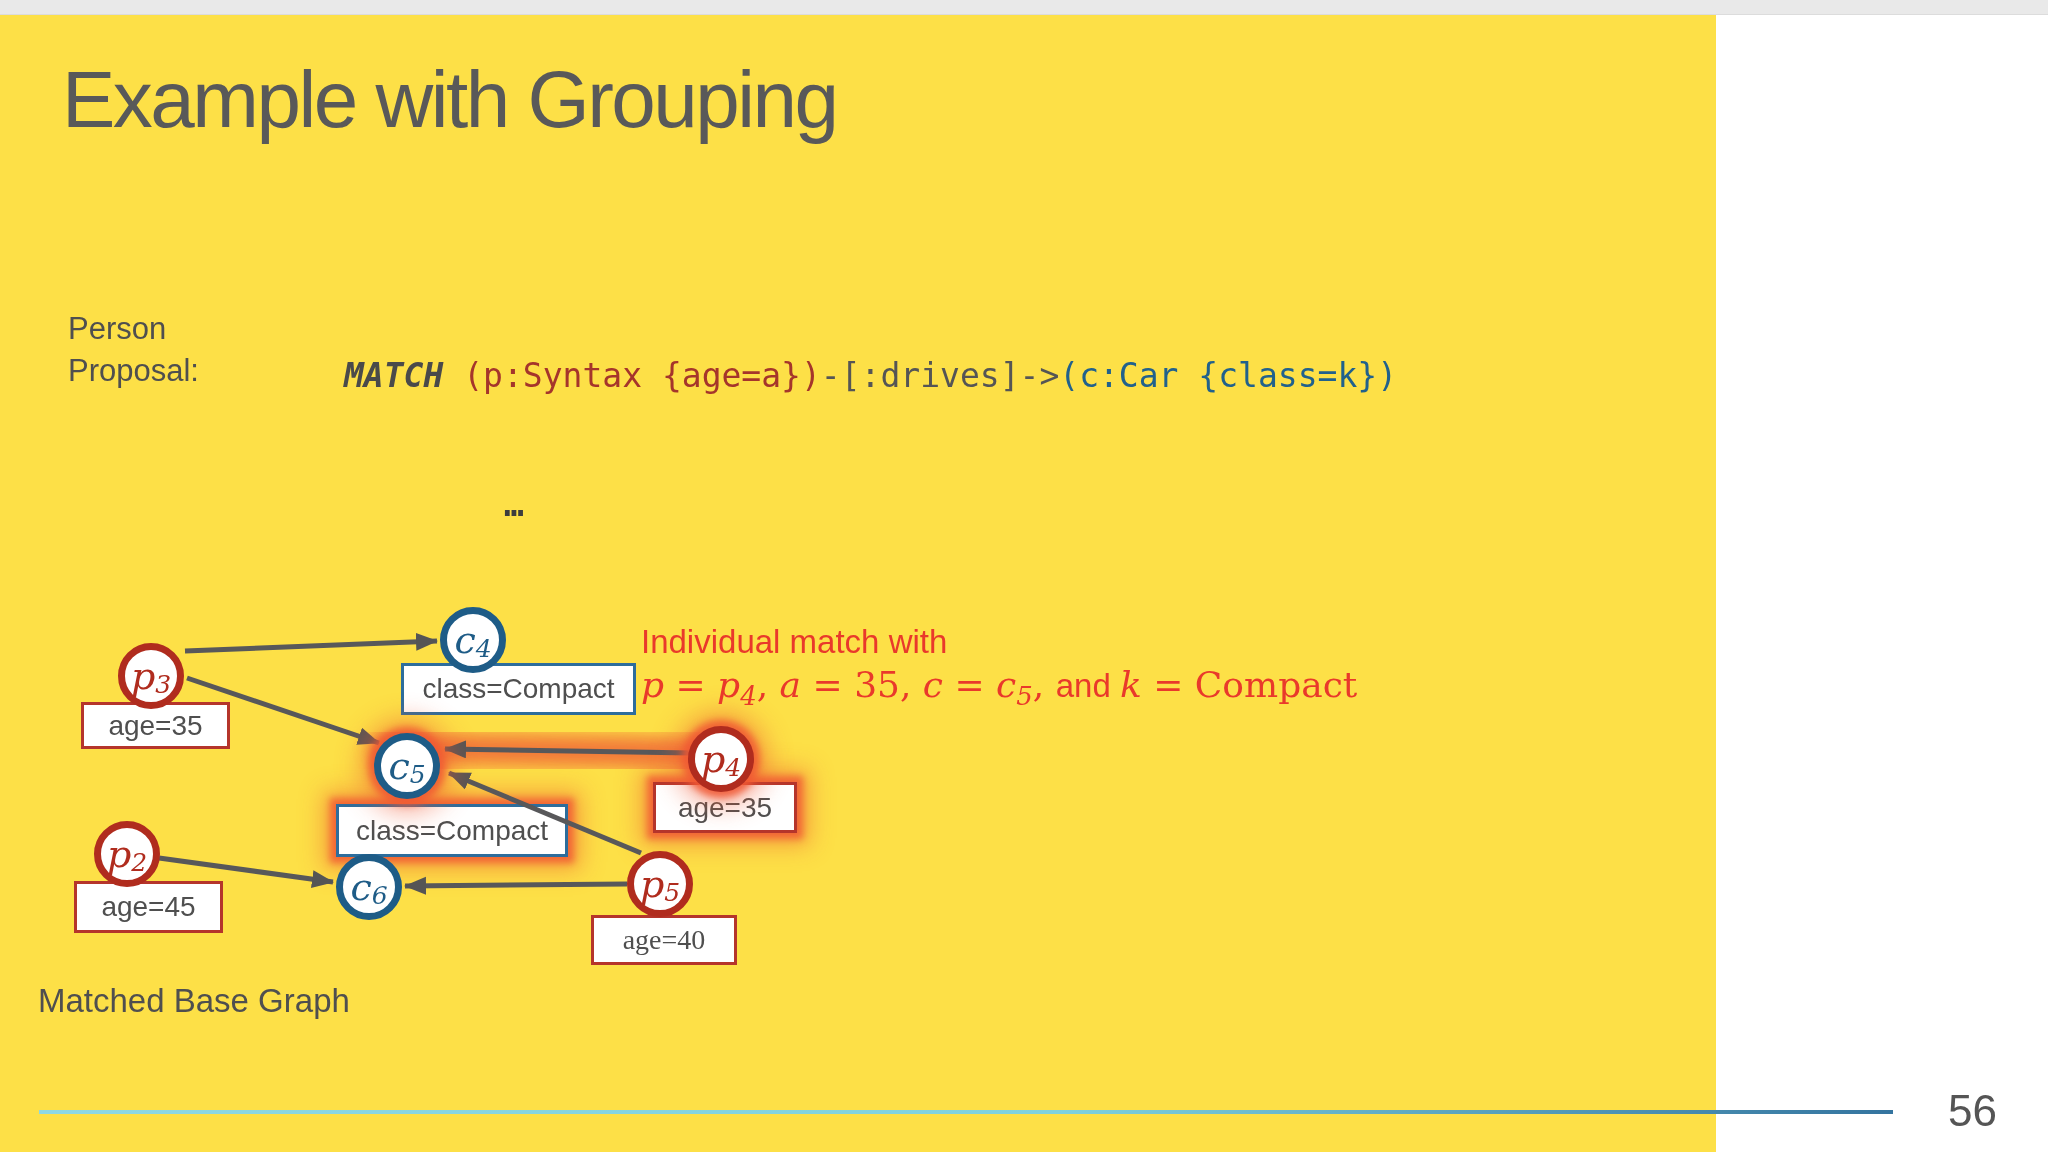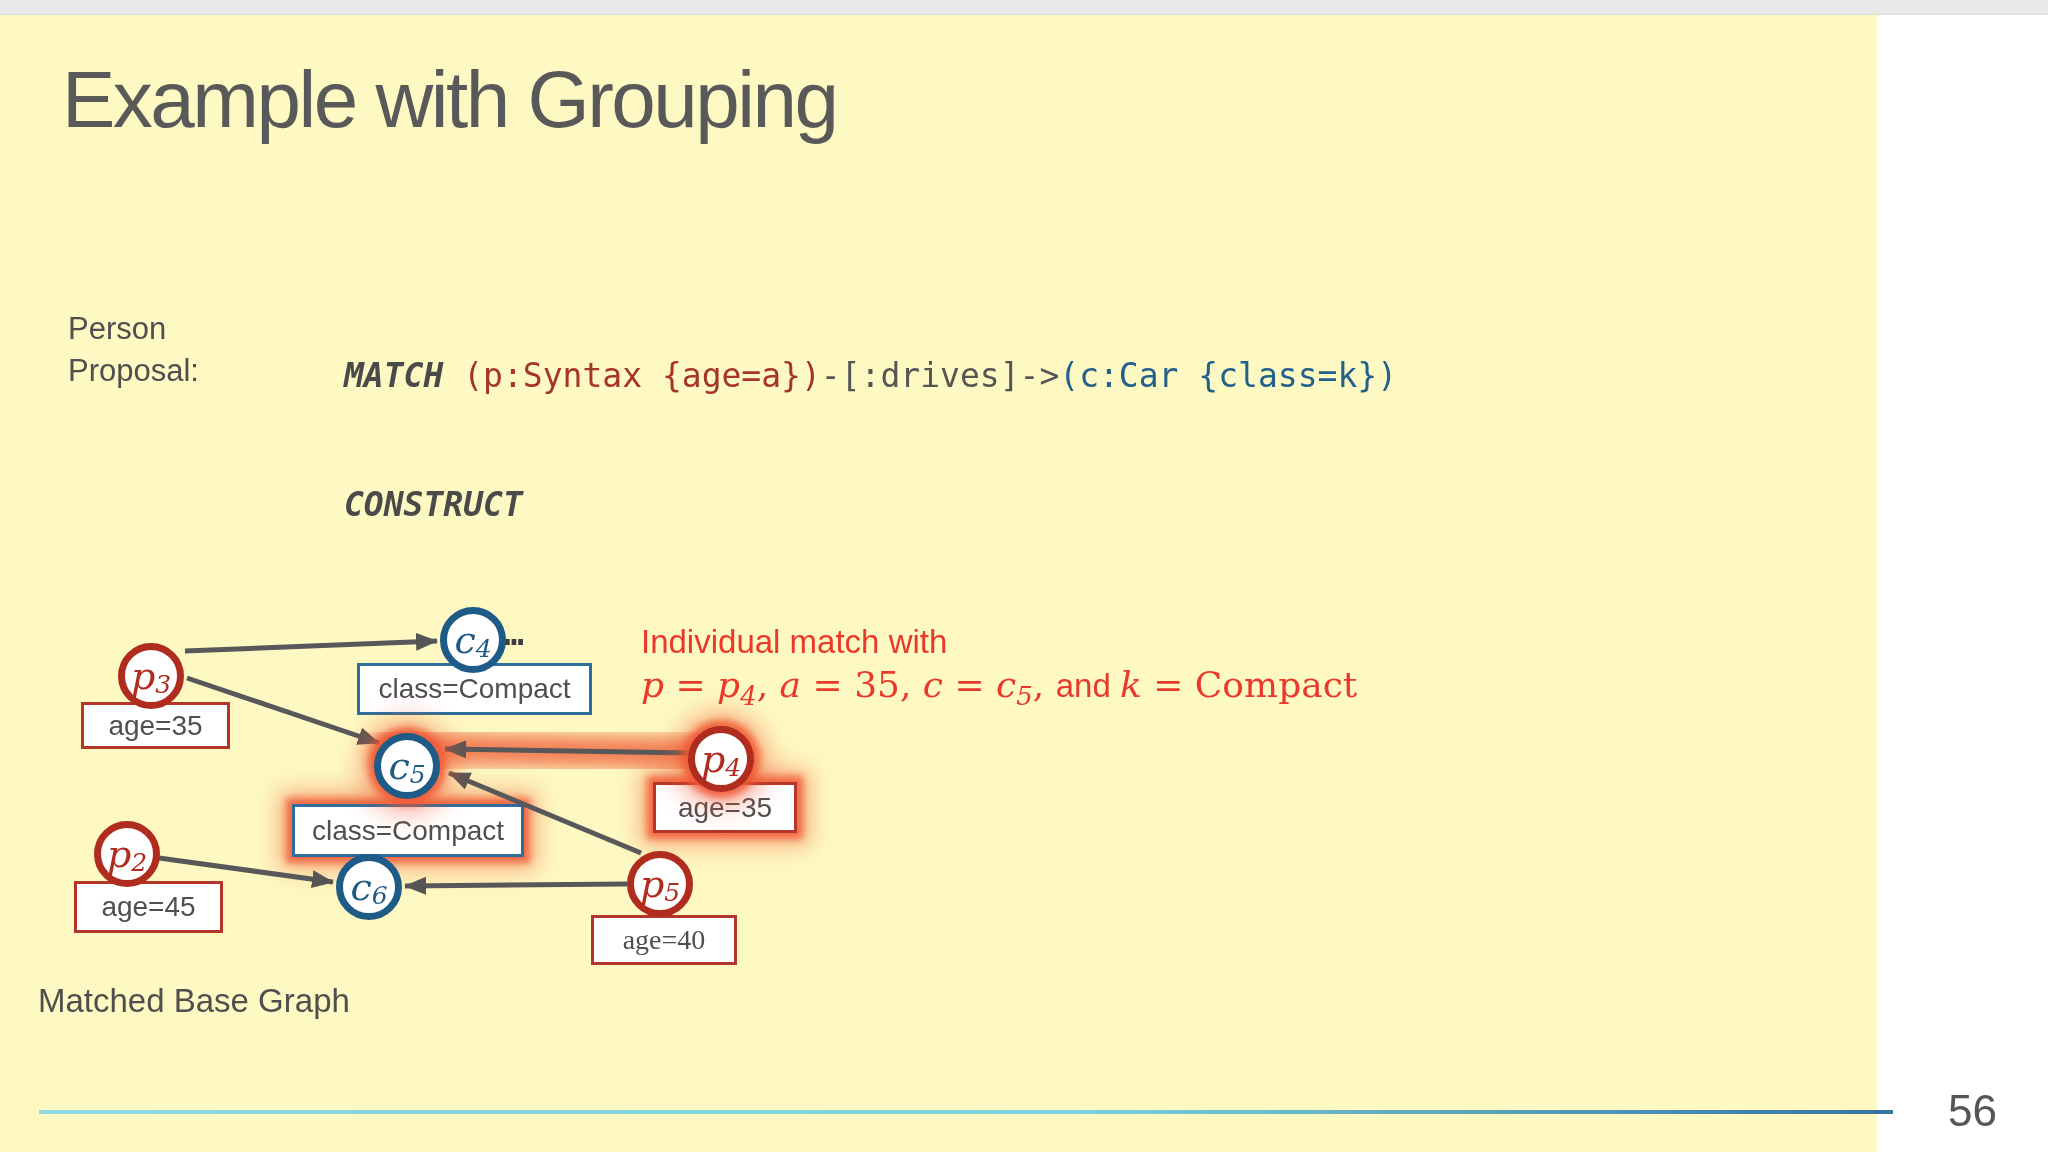--- a/index.html
+++ b/index.html
@@ -2,21 +2,21 @@
 <html><head>
 <meta charset="utf-8">
 <style>
   html, body { margin: 0; padding: 0; }
   body {
     width: 2048px; height: 1152px;
     background: #ffffff;
     font-family: "Liberation Sans", sans-serif;
     overflow: hidden;
   }
-  #slide { position: relative; width: 1877px; height: 1152px; background: #fef9c3; }
+  #slide { position: relative; width: 1716px; height: 1152px; background: #fde047; }
 
   .top-bar {
     position: absolute; left: 0; top: 0; width: 2048px; height: 14px;
     background: #e9e9e9; border-bottom: 1px solid #dcdcdc;
   }
 
   .title {
     position: absolute; left: 62px; top: 54px; margin: 0;
     font-size: 80px; font-weight: 400; letter-spacing: -2.5px;
     color: #595959; white-space: nowrap;
@@ -65,21 +65,21 @@
   }
 
   
   .nlabel {
     position: absolute; box-sizing: border-box;
     background: #ffffff; z-index: 2;
     display: flex; align-items: center; justify-content: center;
     font-size: 28px; color: #4f4f4f; white-space: nowrap;
   }
   .nlabel.red  { border: 3px solid #b5352b; }
-  .nlabel.blue { border: 3px solid #2d6d9c; }
+  .nlabel.blue { border: 3px solid #2d6d9c; margin-left: 44px; }
   .nlabel.hl {
     box-shadow: 0 0 7px 6px rgba(240, 88, 52, 0.80),
                 0 0 22px 13px rgba(240, 88, 52, 0.45);
   }
 
   #edge-svg { position: absolute; left: 0; top: 0; z-index: 3; pointer-events: none; }
 
   .caption {
     position: absolute; left: 38px; top: 982px;
     font-size: 33px; color: #4f4f4f;
@@ -104,21 +104,20 @@
 
   <h1 class="title">Example with Grouping</h1>
 
   <div class="syntax-label">
     <div>Person</div>
     <div>Proposal:</div>
   </div>
 
   <div class="code">
     <div><span class="kw">MATCH </span><span class="red">(p:Syntax {age=a})</span><span class="gray">-[:drives]-&gt;</span><span class="blue">(c:Car {class=k})</span></div>
-    <div class="kw">CONSTRUCT</div>
     <div class="dots">…</div>
   </div>
 
   <div class="annotation">
     <div class="ann1">Individual match with</div>
     <div class="ann2" id="ann2"><span class="mvar">p</span><span class="mop"> = </span><span class="mvar">p</span><span class="msub">4</span><span class="mop">, </span><span class="mvar">a</span><span class="mop"> = </span><span class="mval">35</span><span class="mop">, </span><span class="mvar">c</span><span class="mop"> = </span><span class="mvar">c</span><span class="msub">5</span><span class="mop">, </span><span class="msans">and </span><span class="mvar">k</span><span class="mop"> = </span><span class="mval">Compact</span></div>
   </div>
 
   <svg id="edge-svg" width="2048" height="1152" viewBox="0 0 2048 1152">
     <defs>

